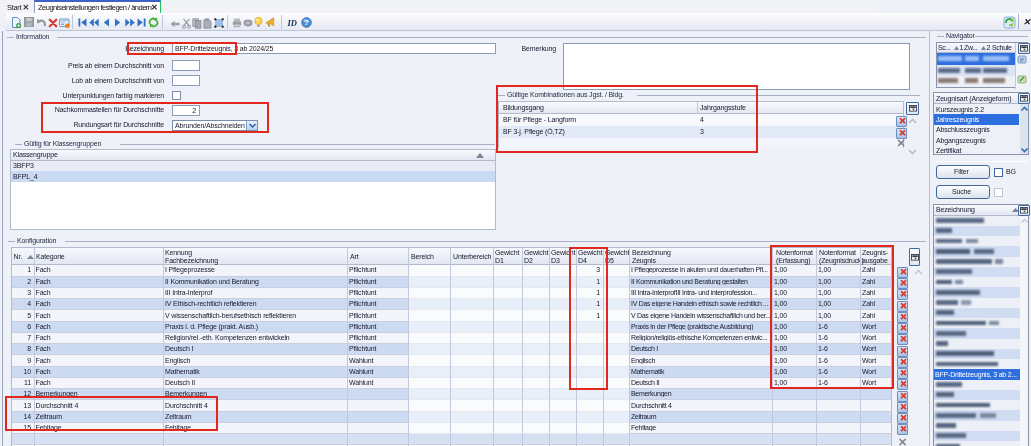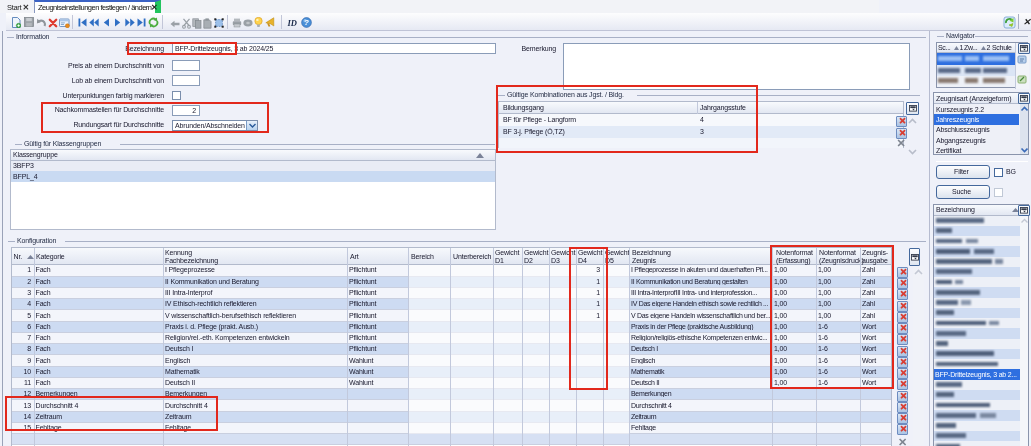--- a/index.html
+++ b/index.html
@@ -11,21 +11,21 @@
 .vline{position:absolute;width:1px;background:#c2c9dc;}
 .xbtn{position:absolute;width:11px;height:11px;border:1px solid #6d8cc0;background:linear-gradient(#dce8f6,#aac4e4);border-radius:1px;}
 .xmark{position:absolute;left:0;top:-1px;width:11px;text-align:center;font-weight:bold;font-size:9px;color:#e03c30;text-shadow:0 0 1px #b02018;}
 </style></head>
 <body>
 <div class="abs" style="left:0;top:0;width:1031px;height:446px;background:#eff1f9;">
 
 <div class="abs" style="left:0;top:0;width:879px;height:13px;background:#f2f3f7;">
 <span class="lbl" style="left:7px;top:3px;font-size:7.5px;letter-spacing:-0.3px;color:#222;">Start</span>
 <span class="lbl" style="left:22.5px;top:2.5px;font-size:8px;font-weight:bold;color:#333;">✕</span>
-<div class="abs" style="left:34px;top:0;width:127px;height:13px;background:#fff;border-left:1px solid #8898c0;border-right:6px solid #22c55e;border-top:2px solid #3b62c4;">
+<div class="abs" style="left:34px;top:0;width:127px;height:13px;background:#fff;border-left:1px solid #8898c0;border-right:1px solid #22c55e;border-top:2px solid #3b62c4;">
  <span class="lbl" style="left:3px;top:1px;font-size:7.5px;color:#111;letter-spacing:-0.5px;">Zeugniseinstellungen festlegen / ändern</span>
  <span class="lbl" style="left:116px;top:0.5px;font-size:8px;font-weight:bold;color:#222;">✕</span>
 </div>
 </div>
 
 <div class="abs" style="left:6px;top:13px;width:1031px;height:18px;background:linear-gradient(#fdfdfe,#e6e9f3);border-bottom:1px solid #bfc3d6;font-style:italic;">
 <div class="abs" style="left:65.5px;top:2px;width:1px;height:14px;background:#c2c6d8;"></div>
       <div class="abs" style="left:155.5px;top:2px;width:1px;height:14px;background:#c2c6d8;"></div>
       <div class="abs" style="left:221px;top:2px;width:1px;height:14px;background:#c2c6d8;"></div>
       <div class="abs" style="left:275px;top:2px;width:1px;height:14px;background:#c2c6d8;"></div>

